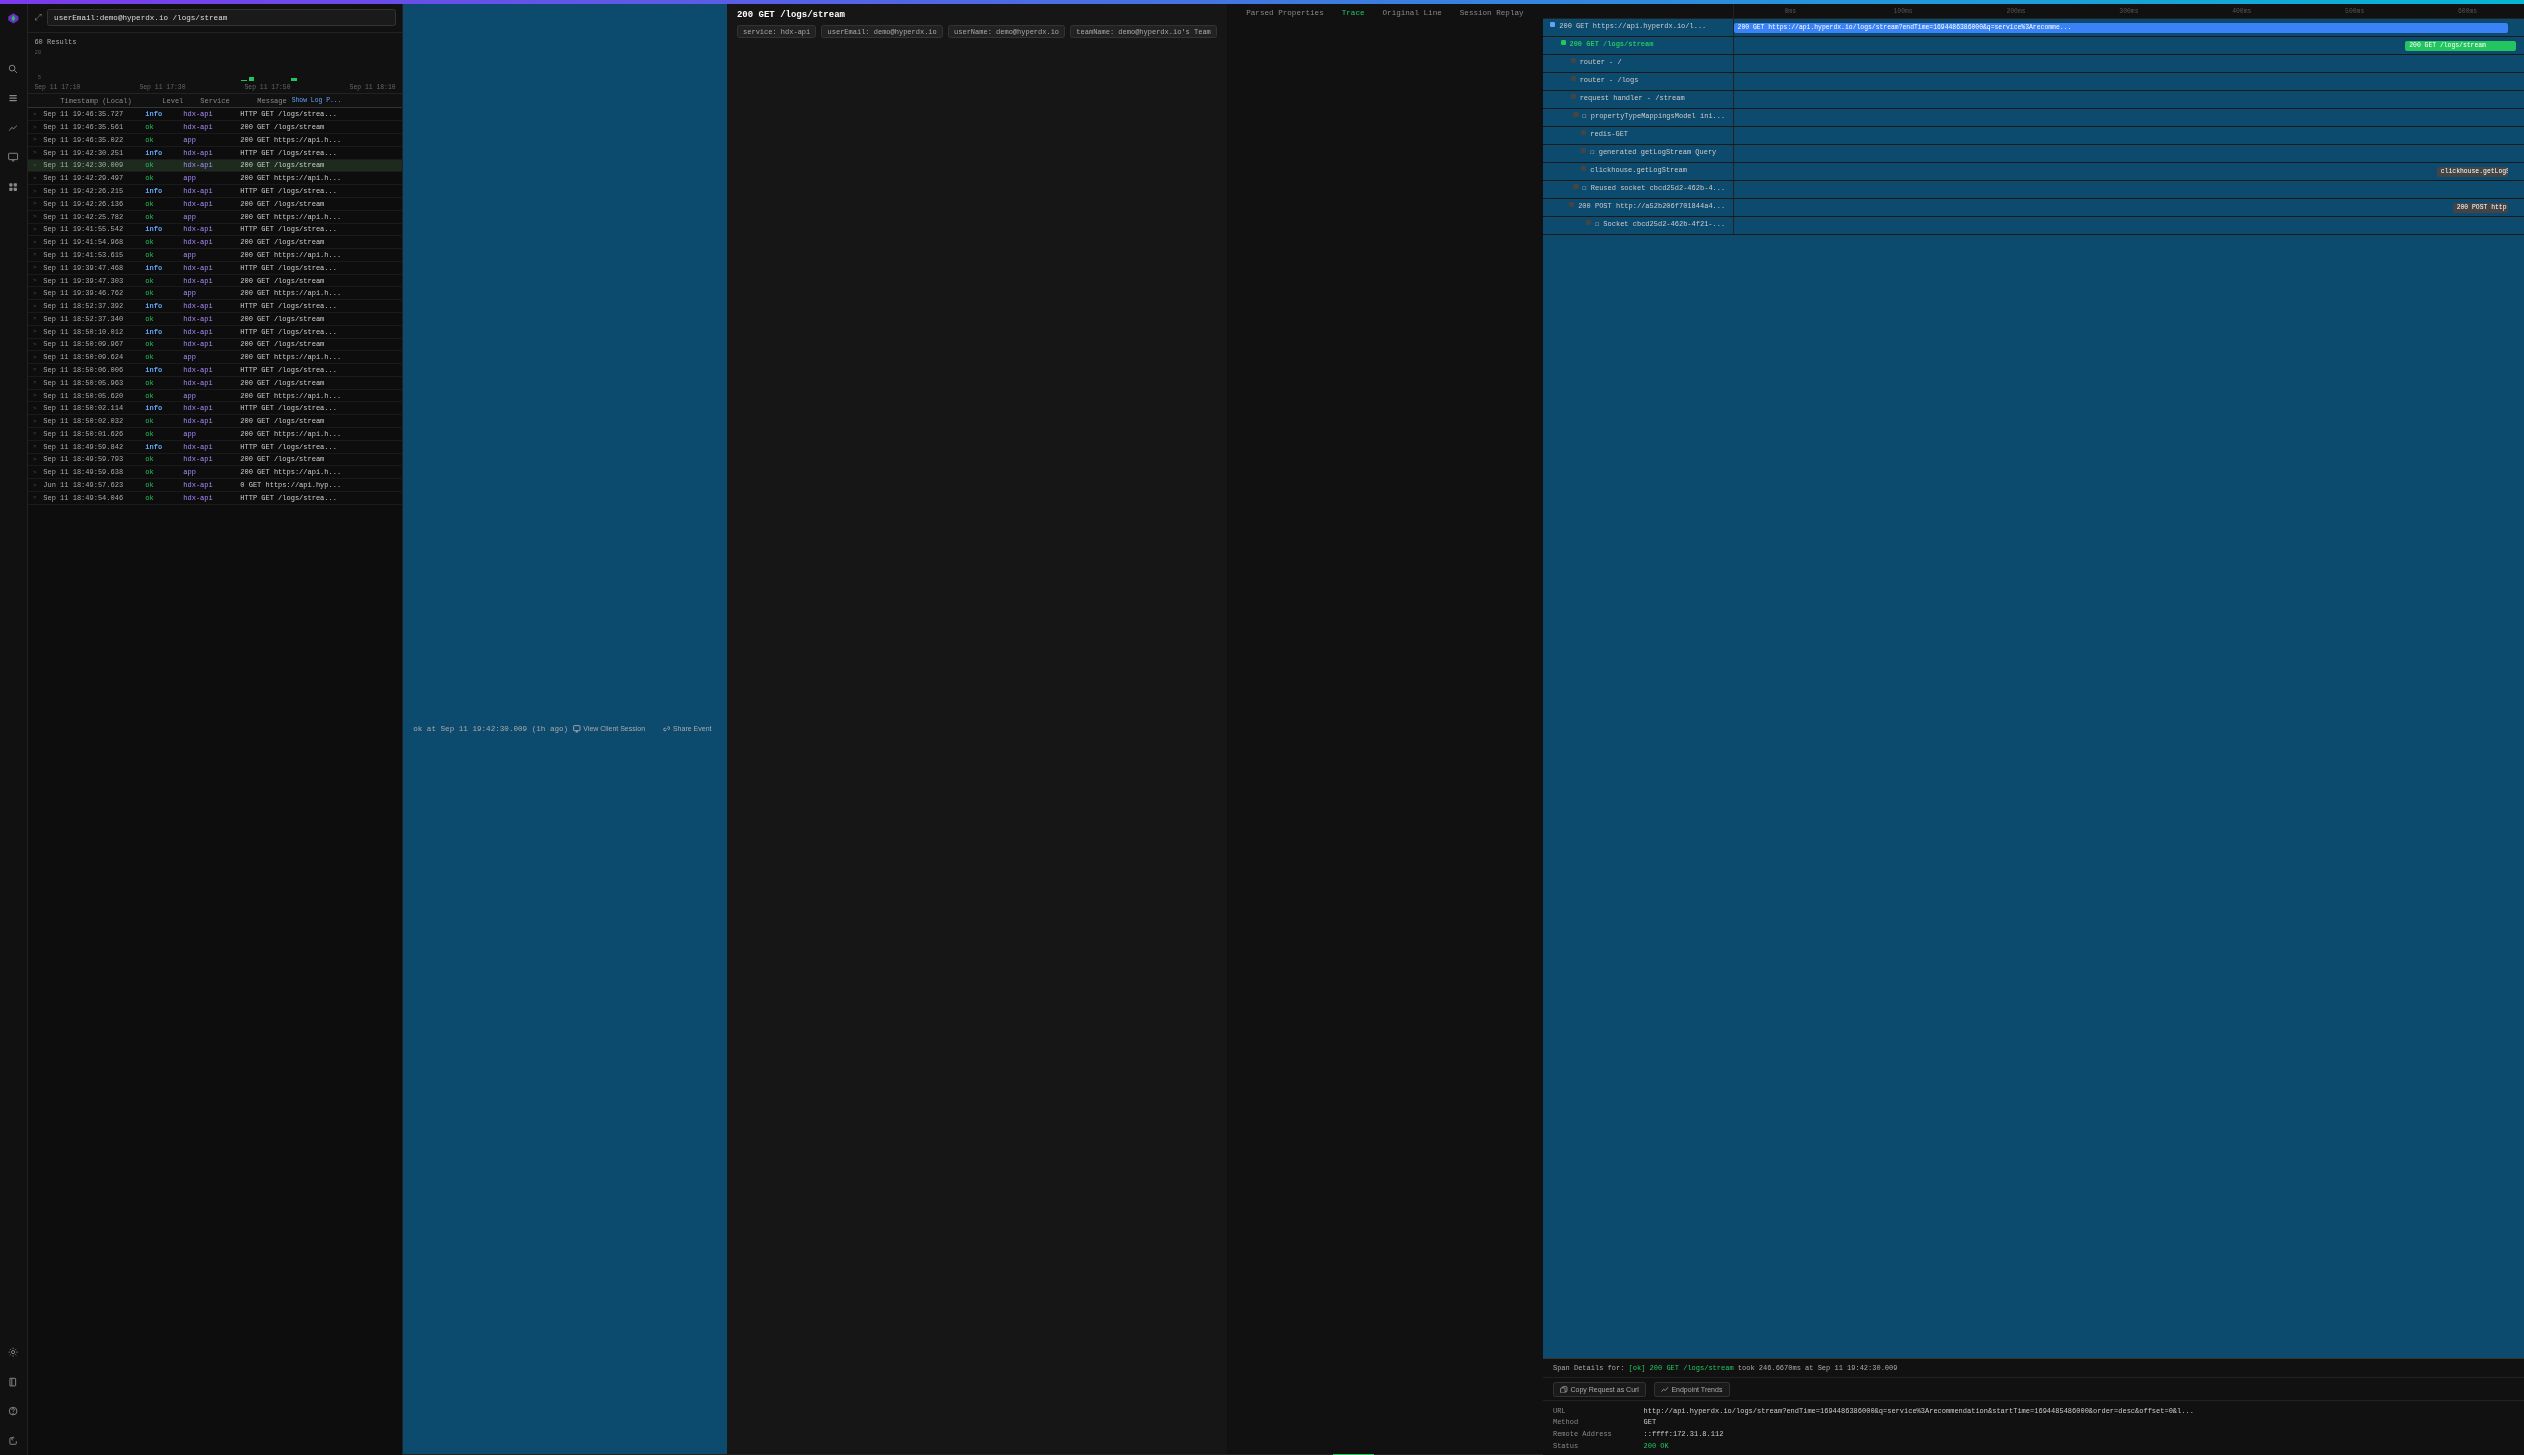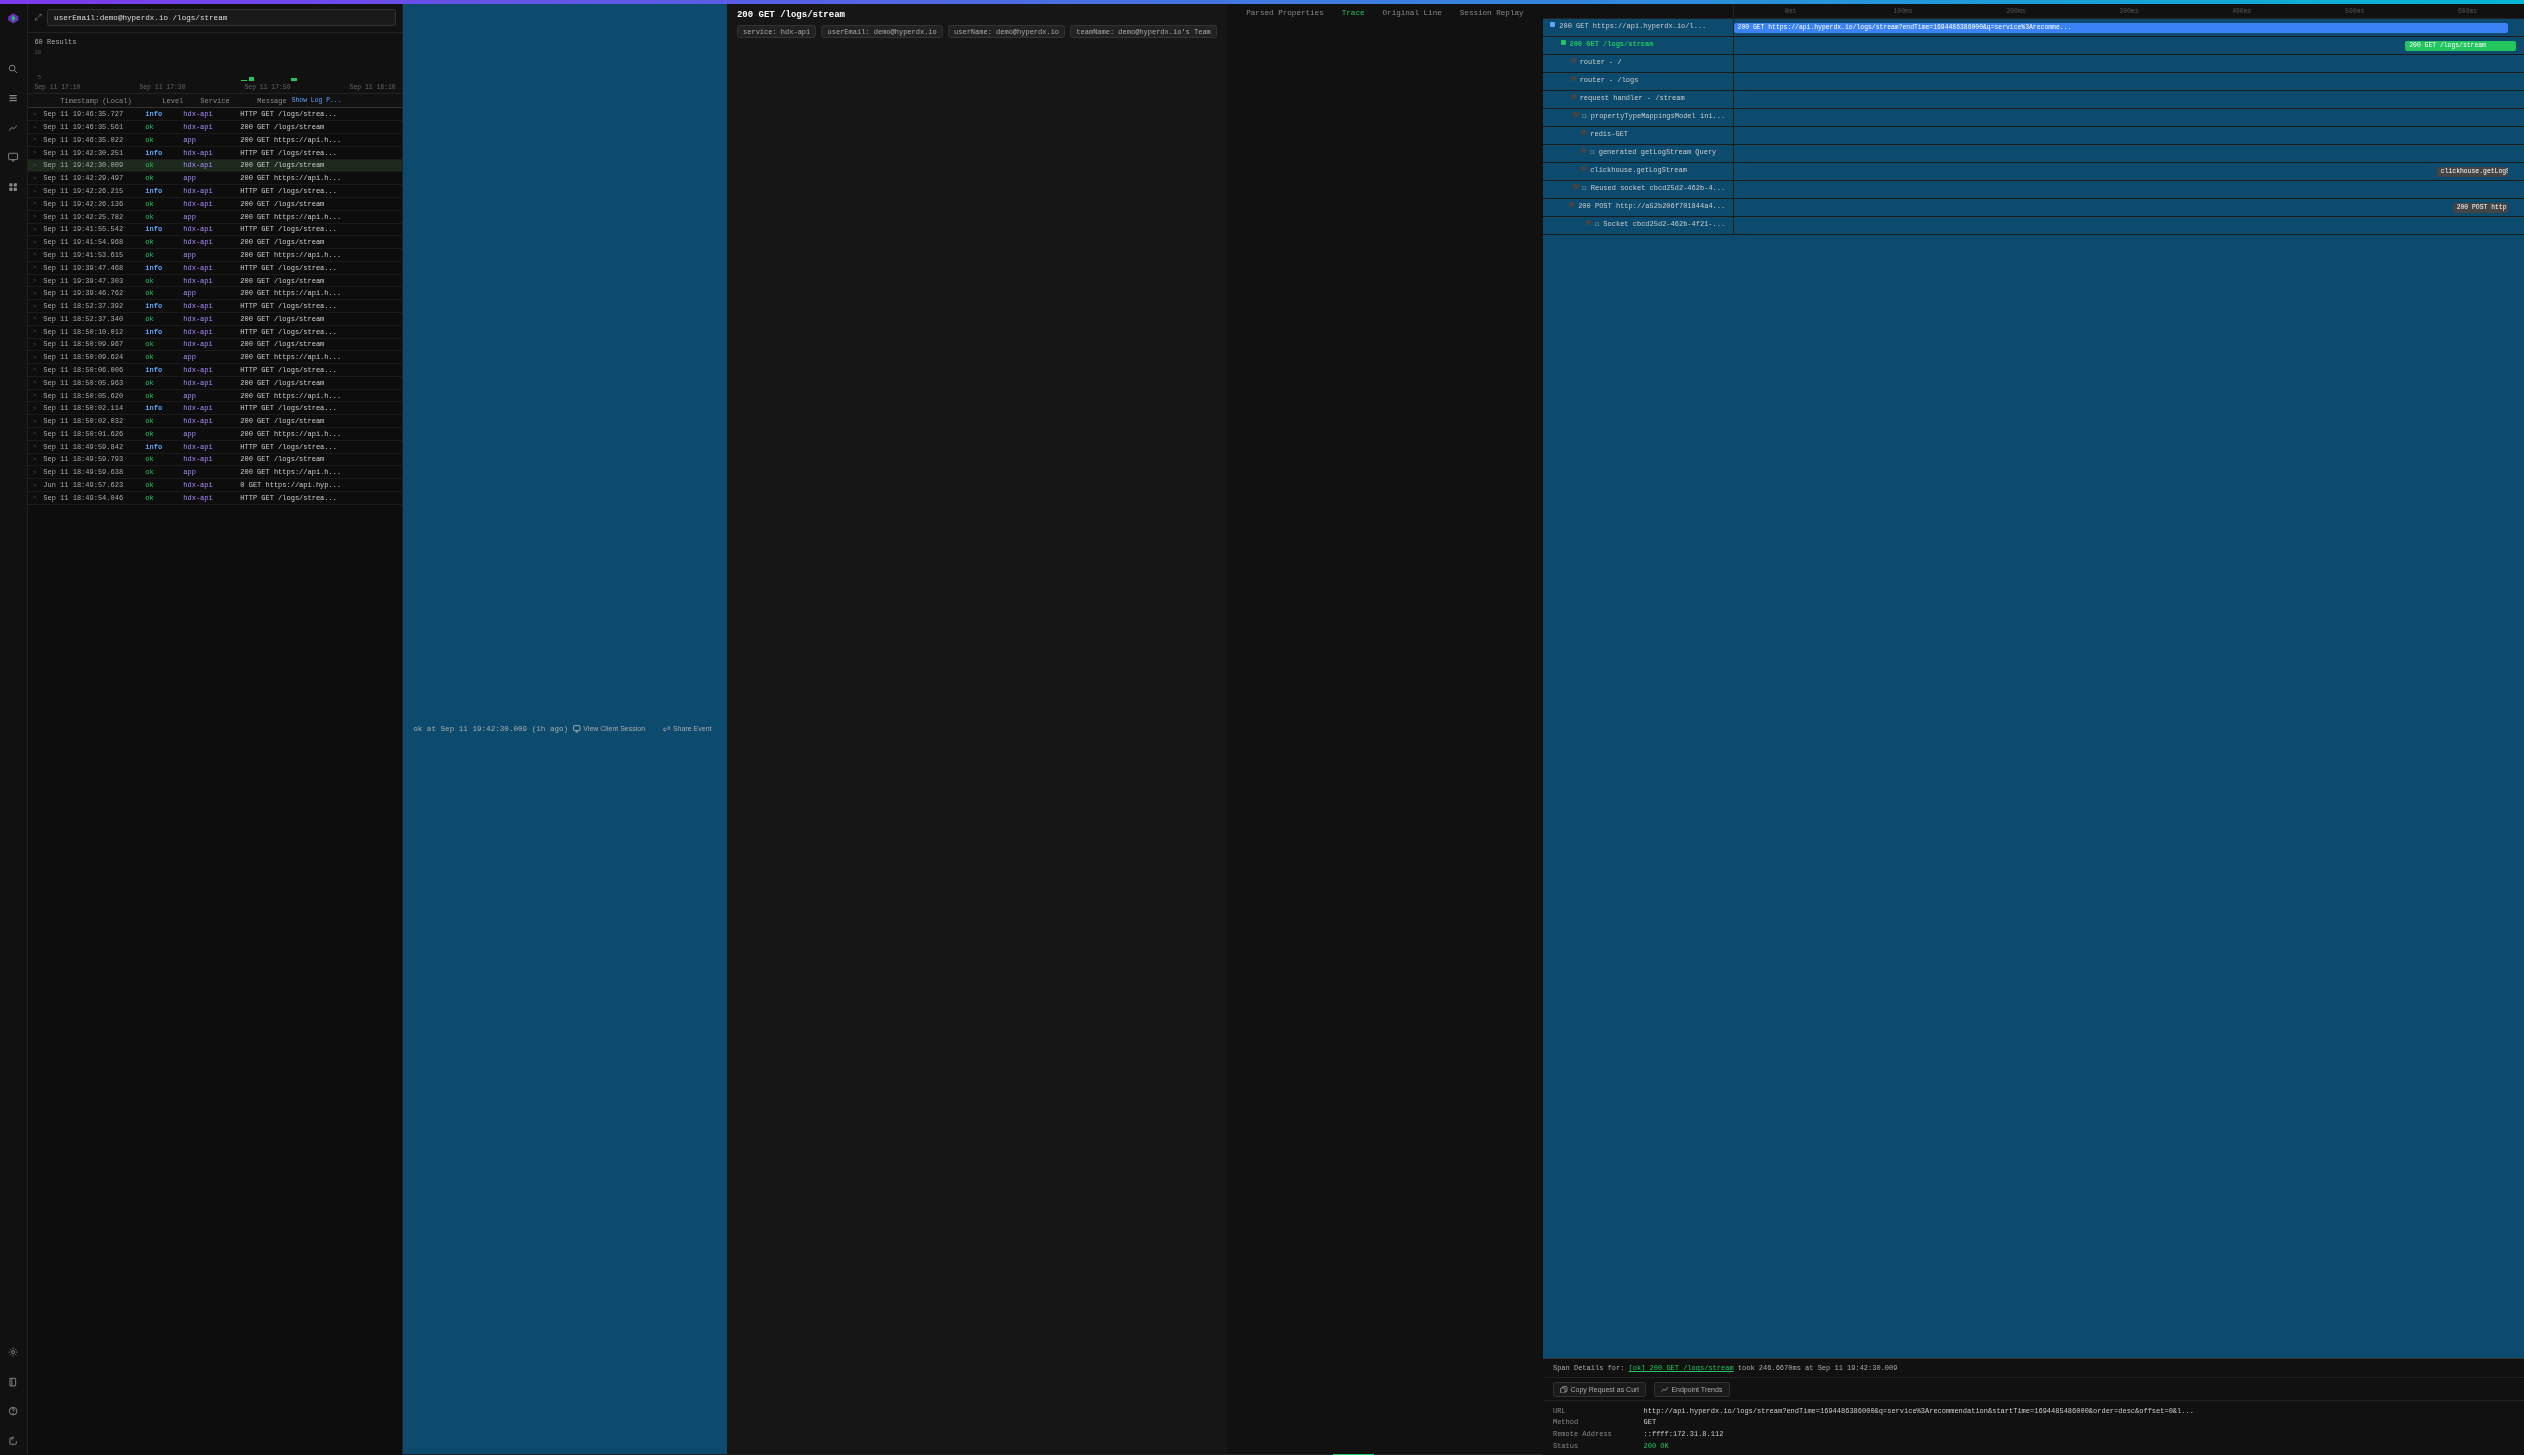--- a/index.html
+++ b/index.html
@@ -362,21 +362,21 @@
       flex-shrink: 0;
     }
 
     .span-detail-title {
       padding: 5.1px 10.2px;
       color: #aaa;
       font-size: 7px;
       border-bottom: 0.6px solid #222;
     }
 
-    .span-detail-title em { color: #22c55e; font-style: normal; text-decoration: underline; }
+    .span-detail-title em { color: #22c55e; font-style: normal; }
 
     .span-actions {
       display: flex;
       gap: 7.6px;
       padding: 3.8px 10.2px;
       border-bottom: 0.6px solid #222;
     }
 
     .span-action-btn {
       display: flex;

